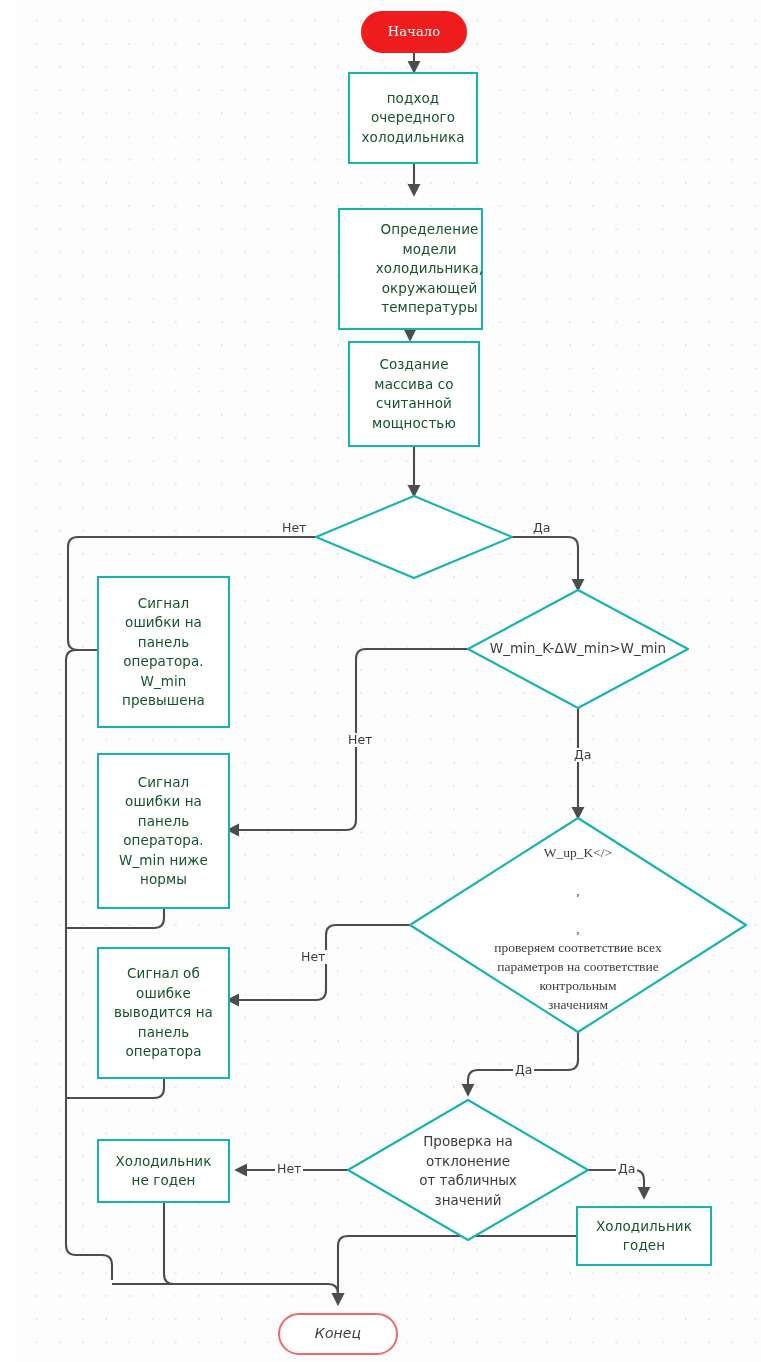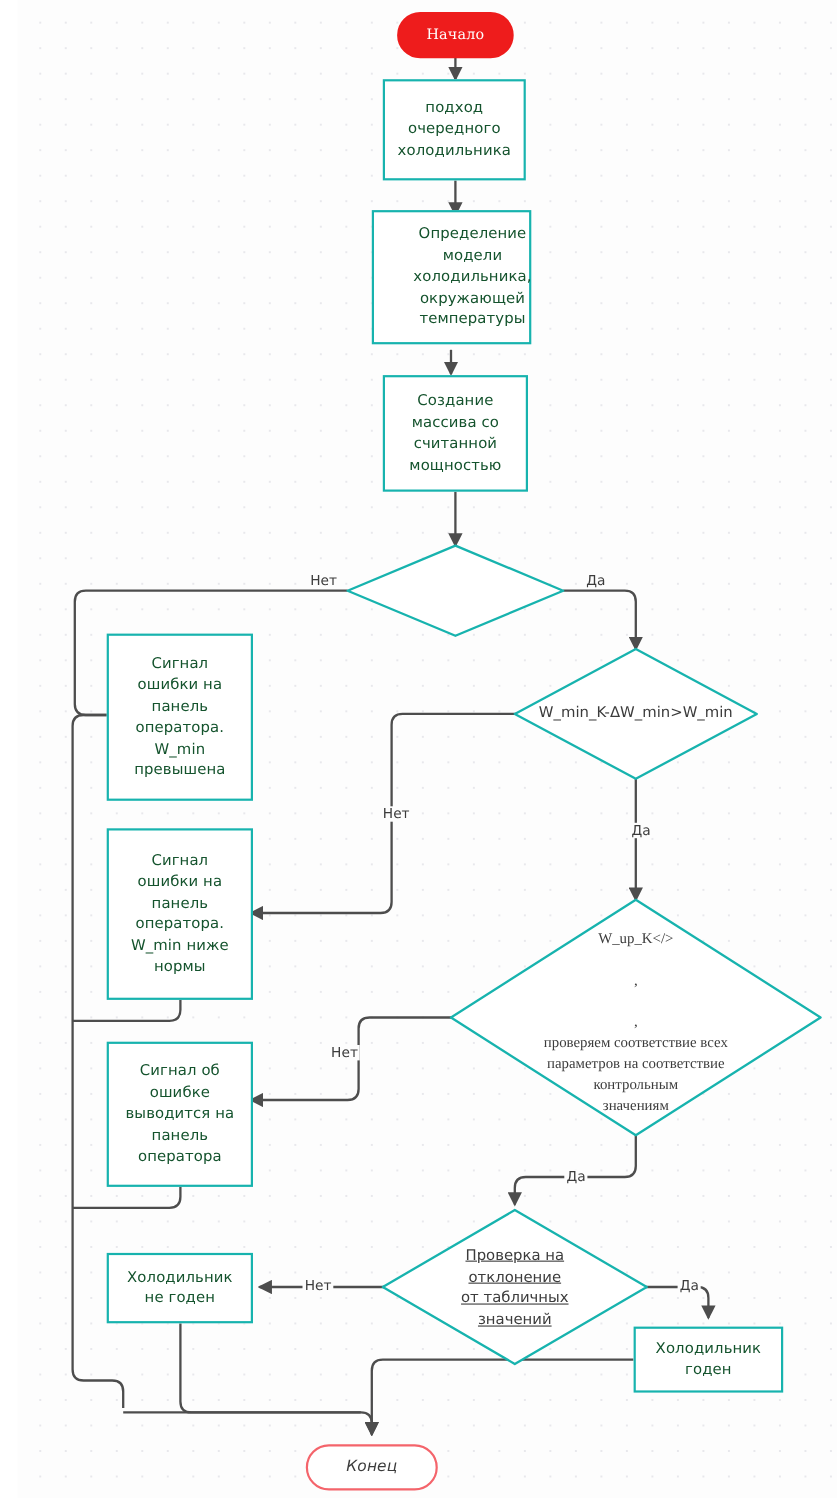--- a/index.html
+++ b/index.html
@@ -147,21 +147,21 @@
   <div class="node terminator-start" style="left:345px; top:11px; width:106px; height:42px;">
     <span>Начало</span>
   </div>
 
   <div class="node proc" style="left:332px; top:72px; width:130px; height:92px;">
     <span>подход
 очередного
 холодильника</span>
   </div>
 
-  <div class="node proc" style="left:322px; top:191px; width:145px; height:122px;padding-left:38px;">
+  <div class="node proc" style="left:322px; top:208px; width:145px; height:122px;padding-left:38px;">
     <span>Определение
 модели
 холодильника,
 окружающей
 температуры</span>
   </div>
 
   <div class="node proc" style="left:332px; top:341px; width:132px; height:106px;">
     <span>Создание
 массива со
@@ -205,21 +205,21 @@
 
 ,
 
 ,
 проверяем соответствие всех
 параметров на соответствие
 контрольным
 значениям</span>
   </div>
 
-  <div class="diamond-label" style="left:372px; top:1125px; width:160px; height:92px;text-decoration:underline;">
+  <div class="diamond-label" style="left:372px; top:1125px; width:160px; height:92px;">
     <span>Проверка на
 отклонение
 от табличных
 значений</span>
   </div>
 
   <div class="node proc" style="left:81px; top:1139px; width:133px; height:64px;">
     <span>Холодильник
 не годен</span>
   </div>

